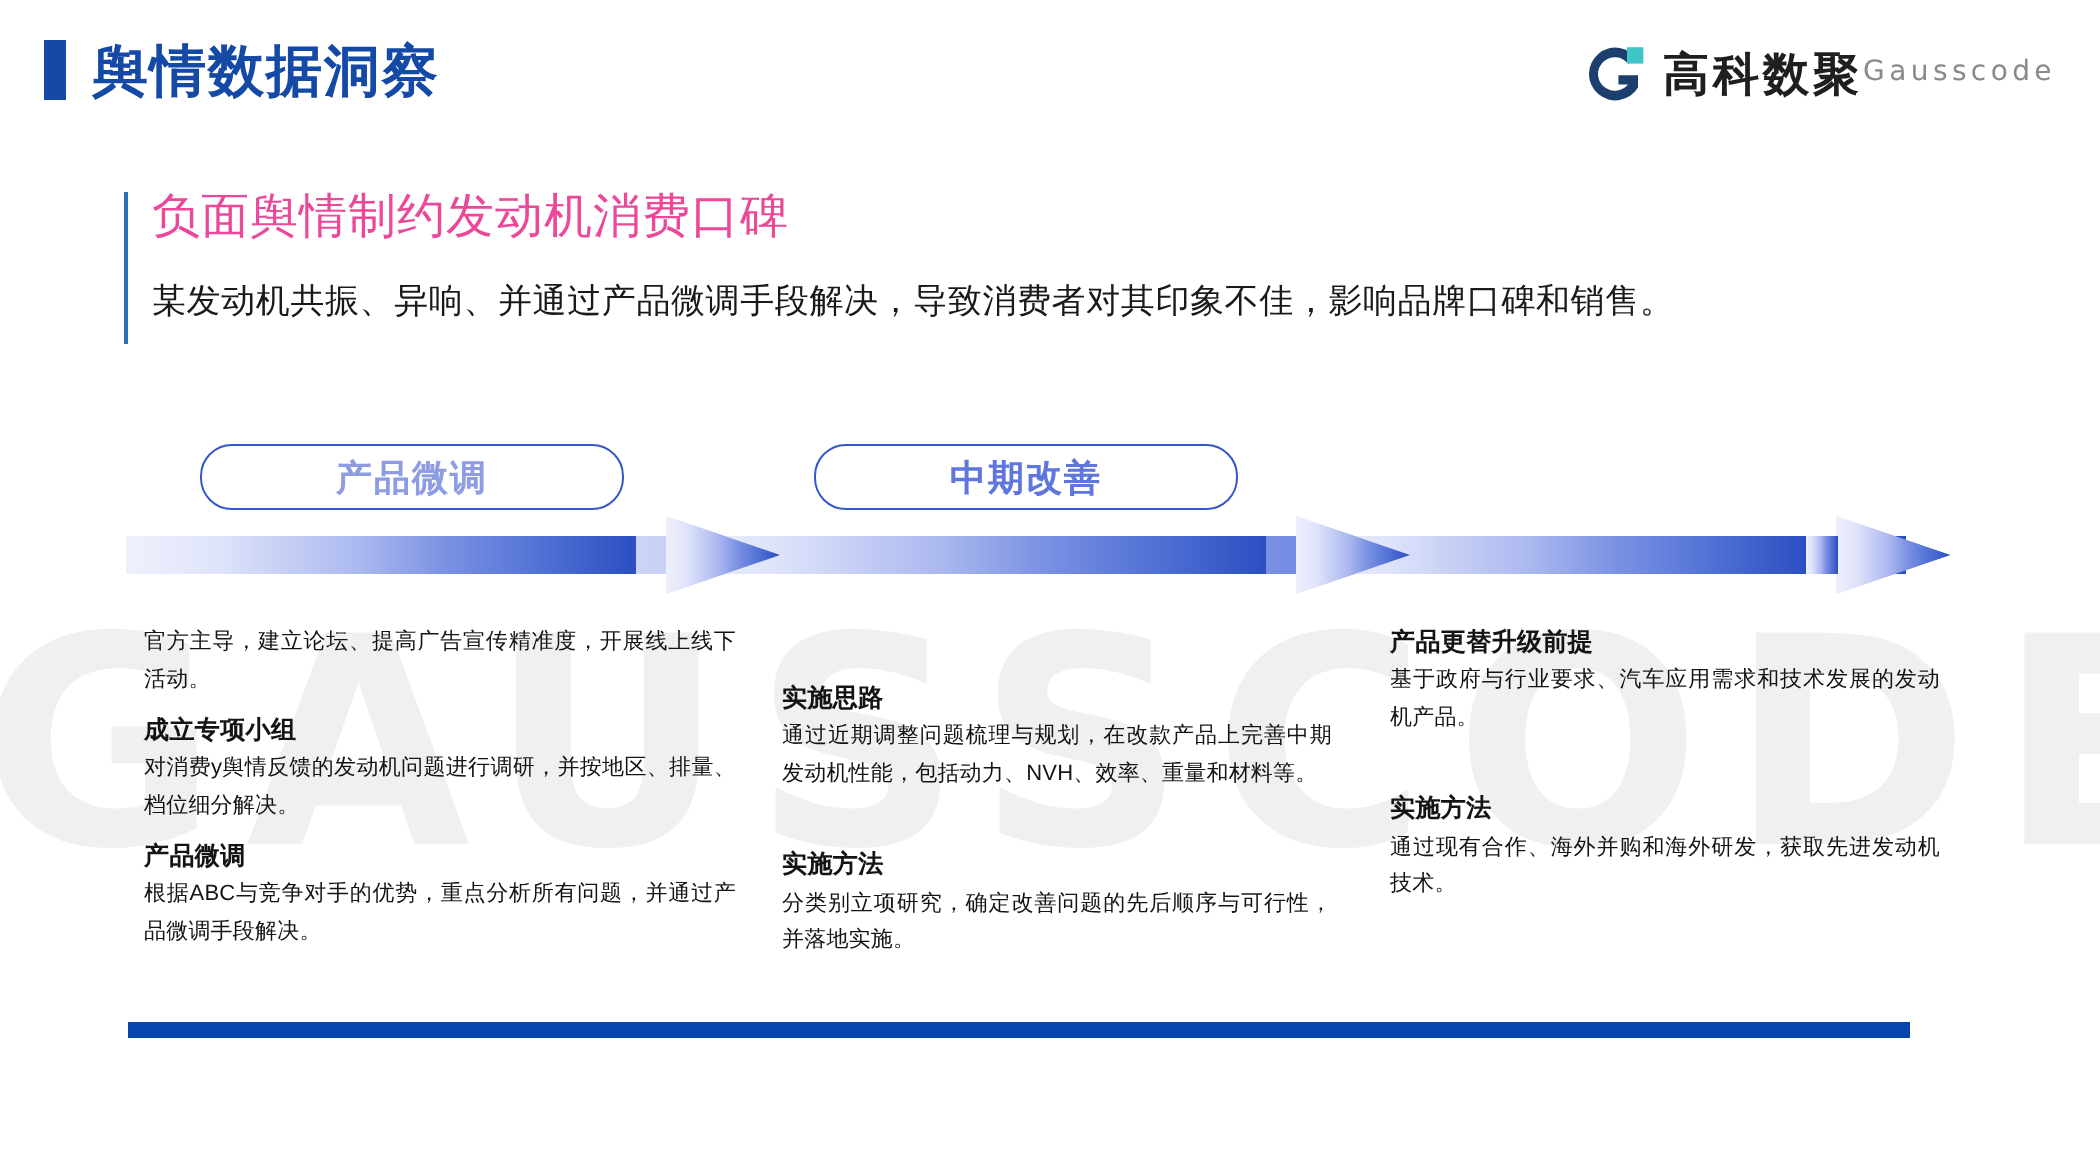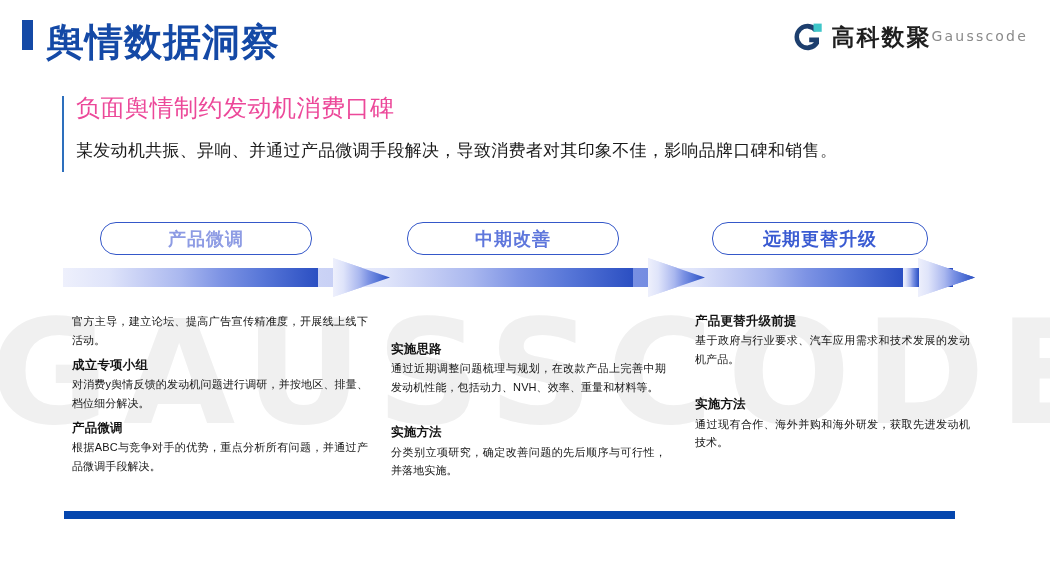--- a/index.html
+++ b/index.html
@@ -29,21 +29,21 @@
   }
 
   
   .header{position:absolute;left:0;top:0;width:1050px;height:70px;z-index:3;}
   .hdr-mark{
     position:absolute;left:22px;top:20px;
     width:11px;height:30px;background:#1449a6;
   }
   .hdr-title{
     position:absolute;left:46px;top:17px;
-    font-size:38px;font-weight:bold;color:#1449a6;
+    font-size:28px;font-weight:bold;color:#1449a6;
     letter-spacing:1px;
     white-space:nowrap;
   }
 
   
   .logo{position:absolute;right:22px;top:14px;height:46px;display:flex;align-items:center;gap:9px;}
   .logo-mark{position:relative;width:34px;height:34px;flex:0 0 auto;}
   .logo-text{display:flex;flex-direction:row;justify-content:center;line-height:1;}
   .logo-cn{font-size:23px;font-weight:bold;color:#1f1f1f;letter-spacing:2px;}
   .logo-en{font-size:14px;color:#8a8a8a;letter-spacing:2.2px;margin-top:3px;font-family:"DejaVu Sans",sans-serif;}
@@ -123,23 +123,20 @@
     <div class="intro-rule"></div>
     <div class="intro-title">负面舆情制约发动机消费口碑</div>
     <div class="intro-sub">某发动机共振、异响、并通过产品微调手段解决，导致消费者对其印象不佳，影响品牌口碑和销售。</div>
   </div>
 
   <div class="pill" id="pill-0">
     <span>产品微调</span>
   </div>
   <div class="pill" id="pill-1">
     <span>中期改善</span>
-  </div>
-  <div class="pill" id="pill-2">
-    <span>远期更替升级</span>
   </div>
 
   <div class="arrow-wrap">
     <svg width="1050" height="50" viewBox="0 0 1050 50" xmlns="http://www.w3.org/2000/svg">
       <defs>
         <linearGradient id="arrGrad" x1="0" y1="0" x2="1" y2="0">
           <stop offset="0.00" stop-color="#eef0fc"></stop>
           <stop offset="0.18" stop-color="#dfe4fa"></stop>
           <stop offset="0.33" stop-color="#c3ccf4"></stop>
           <stop offset="0.46" stop-color="#aab8ef"></stop>

